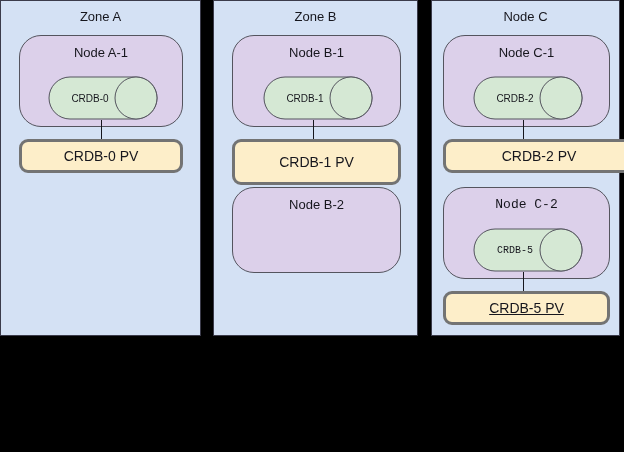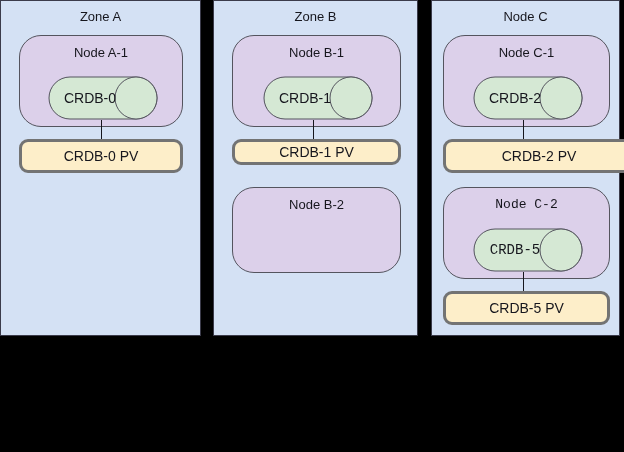--- a/index.html
+++ b/index.html
@@ -63,21 +63,21 @@
   .cyl svg { display: block; }
   .cyl-label {
     position: absolute;
     top: 0;
     left: 0;
     right: 26px;
     bottom: 0;
     display: flex;
     align-items: center;
     justify-content: center;
-    font-size: 14px;
+    font-size: 10px;
     color: #16161d;
     pointer-events: none;
   }
 
   
   .pv {
     position: absolute;
     background: #fdeec9;
     border: 3px solid #737373;
     border-radius: 9px;
@@ -131,21 +131,21 @@
         <svg width="110" height="44" viewBox="0 0 110 44" aria-hidden="true">
           <path d="M22,1 L88,1 A21,21 0 0 1 88,43 L22,43 A21,21 0 0 1 22,1 Z" fill="#d5e8d4" stroke="#54545e" stroke-width="1"></path>
           <ellipse cx="88" cy="22" rx="21" ry="21" fill="#d5e8d4" stroke="#54545e" stroke-width="1"></ellipse>
         </svg>
         <div class="cyl-label">CRDB-1</div>
       </div>
     </div>
 
     <div class="connector" style="left:99px; top:119px; height:19px;"></div>
 
-    <div class="pv" style="left:18px; top:138px; width:169px; height:26px;text-align:right;">CRDB-1 PV</div>
+    <div class="pv" style="left:18px; top:138px; width:169px; height:46px;text-align:right;">CRDB-1 PV</div>
 
     <div class="node" style="left:18px; top:186px; width:169px; height:86px;">
       <div class="node-title">Node B-2</div>
     </div>
   </div>
 
   <div class="zone" style="left:431px; width:189px;">
     <div class="zone-title">Node C</div>
 
     <div class="node" style="left:11px; top:34px; width:167px; height:92px;">
@@ -171,16 +171,16 @@
         <svg width="110" height="44" viewBox="0 0 110 44" aria-hidden="true">
           <path d="M22,1 L88,1 A21,21 0 0 1 88,43 L22,43 A21,21 0 0 1 22,1 Z" fill="#d5e8d4" stroke="#54545e" stroke-width="1"></path>
           <ellipse cx="88" cy="22" rx="21" ry="21" fill="#d5e8d4" stroke="#54545e" stroke-width="1"></ellipse>
         </svg>
         <div class="cyl-label">CRDB-5</div>
       </div>
     </div>
 
     <div class="connector" style="left:91px; top:271px; height:19px;"></div>
 
-    <div class="pv" style="left:11px; top:290px; width:167px; height:34px;">CRDB-5 PV</div>
+    <div class="pv" style="left:11px; top:290px; width:167px; height:34px;text-decoration:underline;">CRDB-5 PV</div>
   </div>
 
 </div>
 
 </body></html>

